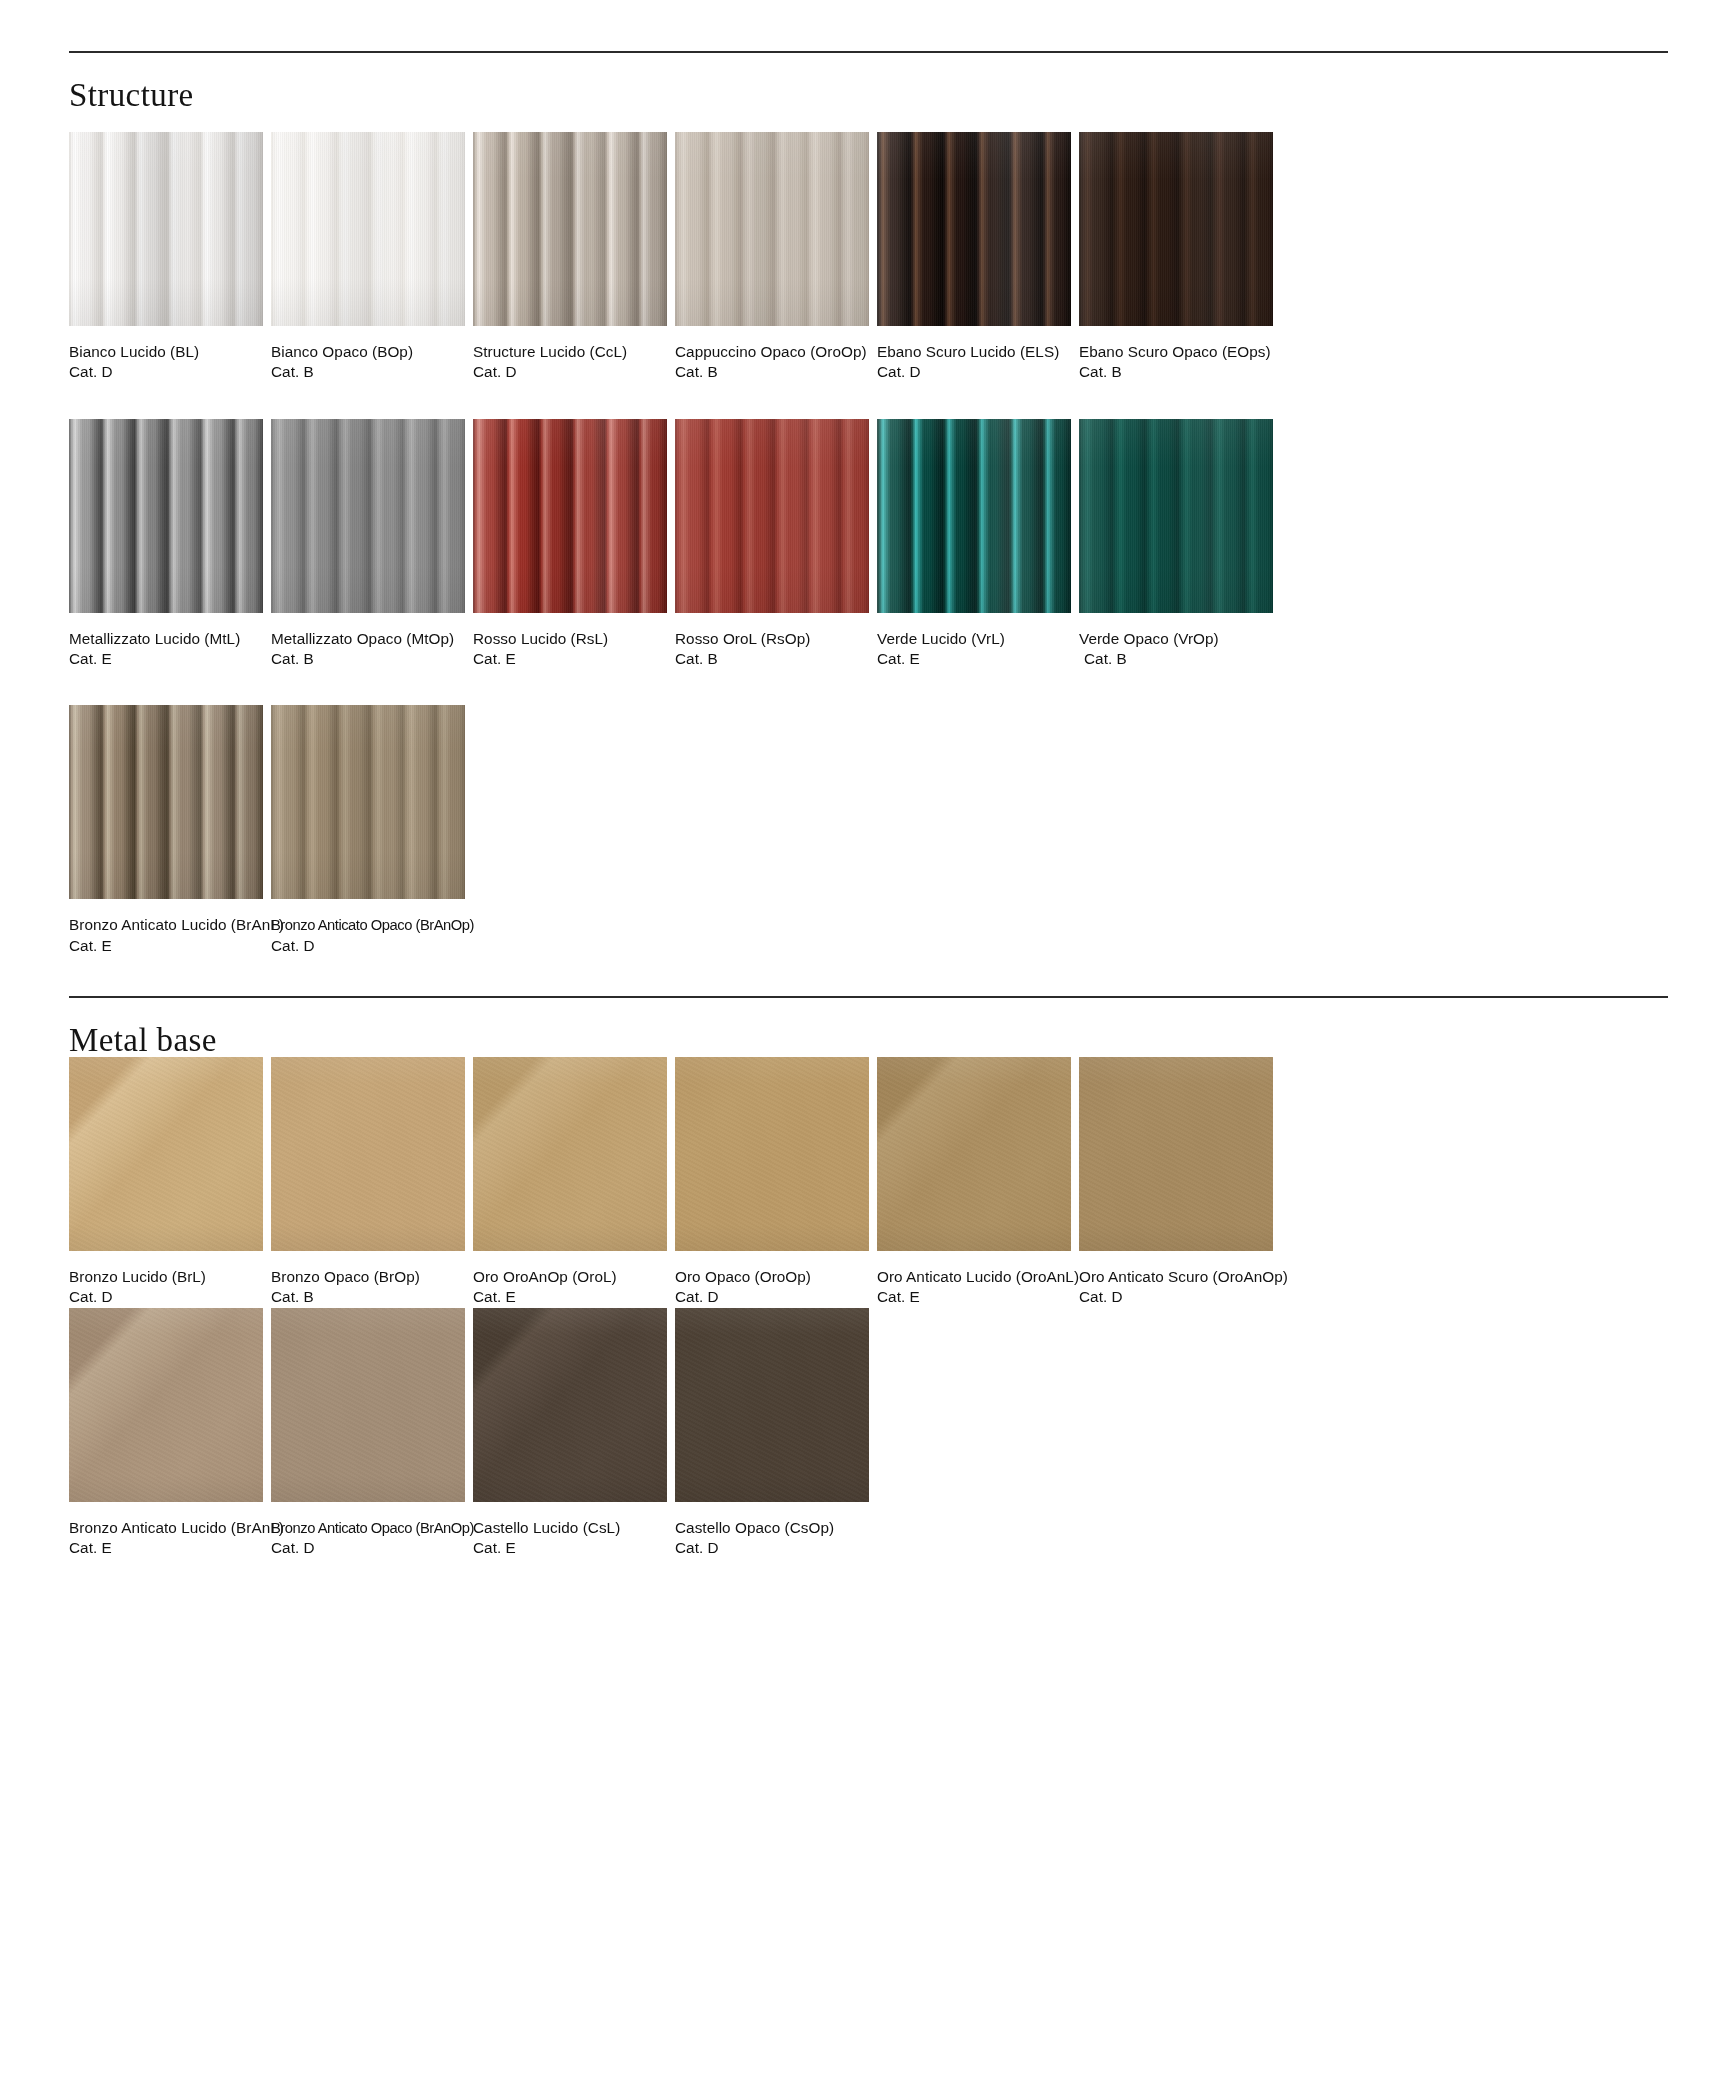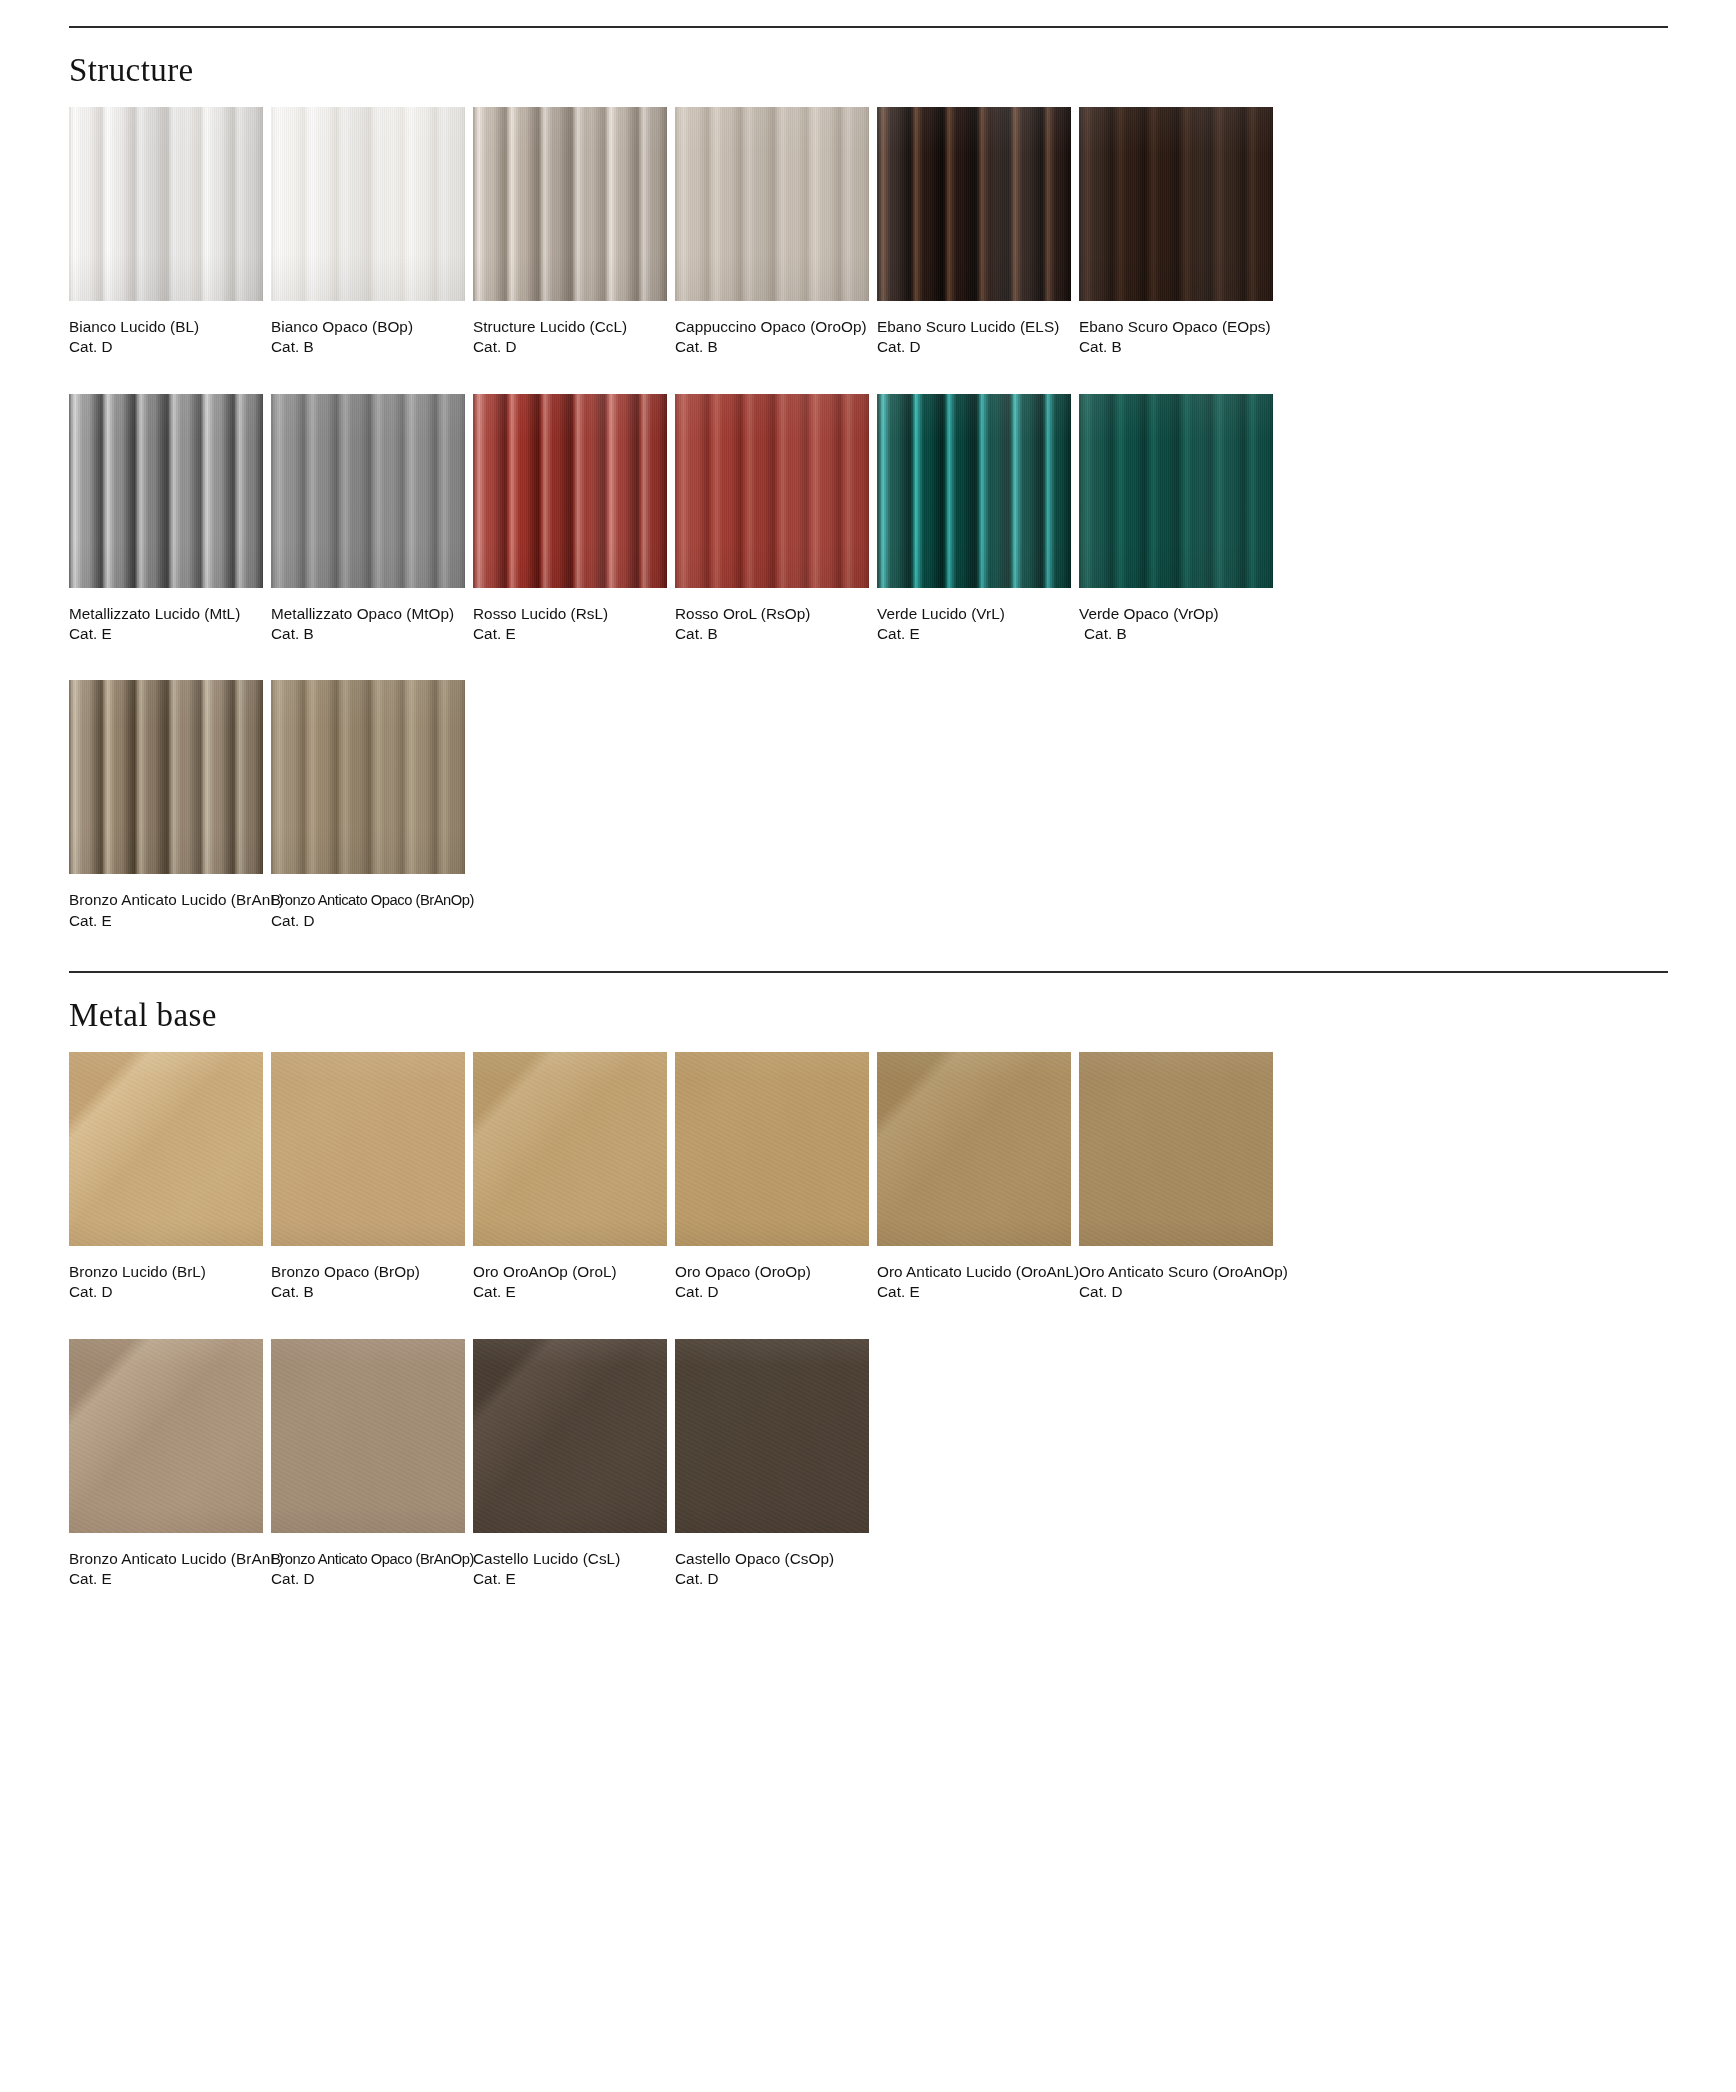--- a/index.html
+++ b/index.html
@@ -79,21 +79,21 @@
     transform: scaleX(0.965);
     transform-origin: left center;
   }
   .caption.indent .cat { padding-left: 5px; }
 </style>
 </head>
 <body>
 
 <div class="page">
 
-  <div class="section" style="padding-top:26px;">
+  <div class="section" style="padding-top:26px;margin-top:25px;">
     <div class="rule"></div>
     <h2 class="section-title">Structure</h2>
     <div class="grid" id="grid-structure" style="margin-top: 20px; row-gap: 36px;">
         <div class="cell">
           <div class="swatch" style="background: rgb(242, 240, 238);">
             <div class="tex" style="background: linear-gradient(rgba(255, 255, 255, 0.05) 0%, rgba(0, 0, 0, 0) 25%, rgba(0, 0, 0, 0) 75%, rgba(0, 0, 0, 0.05) 100%), repeating-linear-gradient(90deg, rgba(255, 255, 255, 0.035) 0px, rgba(255, 255, 255, 0.035) 1px, rgba(0, 0, 0, 0.035) 1px, rgba(0, 0, 0, 0.035) 2px), linear-gradient(90deg, rgba(255, 255, 255, 0.16) 0%, rgba(255, 255, 255, 0) 22%, rgba(0, 0, 0, 0.1) 46%, rgba(255, 255, 255, 0.12) 68%, rgba(0, 0, 0, 0.14) 100%), repeating-linear-gradient(90deg, rgb(217, 214, 210) 0px, rgb(242, 240, 238) 2.3px, rgb(254, 254, 254) 5.9px, rgb(249, 248, 247) 8.5px, rgb(242, 240, 238) 13.7px, rgb(242, 240, 238) 20px, rgb(228, 225, 222) 26px, rgb(220, 217, 213) 30px, rgb(216, 213, 209) 33px);"></div>
           </div>
           <div class="caption">
             <span class="nm">Bianco Lucido (BL)</span>
             <span class="cat">Cat. D</span>
@@ -215,21 +215,21 @@
             <span class="nm">Bronzo Anticato Opaco (BrAnOp)</span>
             <span class="cat">Cat. D</span>
           </div>
         </div>
       </div>
   </div>
 
   <div class="section" style="padding-top:40px;">
     <div class="rule"></div>
     <h2 class="section-title">Metal base</h2>
-    <div class="grid" id="grid-metal-base" style="margin-top: 20px; row-gap: 36px;">
+    <div class="grid" id="grid-metal-base" style="">
         <div class="cell">
           <div class="swatch" style="background: rgb(201, 169, 120);">
             <div class="tex" style="background: linear-gradient(rgba(255, 255, 255, 0.06) 0%, rgba(0, 0, 0, 0) 14%, rgba(0, 0, 0, 0) 86%, rgba(0, 0, 0, 0.05) 100%), repeating-linear-gradient(27deg, rgba(255, 255, 255, 0.02) 0px, rgba(255, 255, 255, 0.02) 2px, rgba(0, 0, 0, 0.02) 2px, rgba(0, 0, 0, 0.02) 4px), linear-gradient(133deg, rgb(195, 162, 115) 0%, rgb(196, 163, 116) 17%, rgb(217, 190, 146) 22%, rgb(211, 183, 137) 32%, rgb(201, 169, 120) 45%, rgb(204, 174, 125) 70%, rgb(199, 167, 118) 100%);"></div>
           </div>
           <div class="caption">
             <span class="nm">Bronzo Lucido (BrL)</span>
             <span class="cat">Cat. D</span>
           </div>
         </div>
         <div class="cell">

